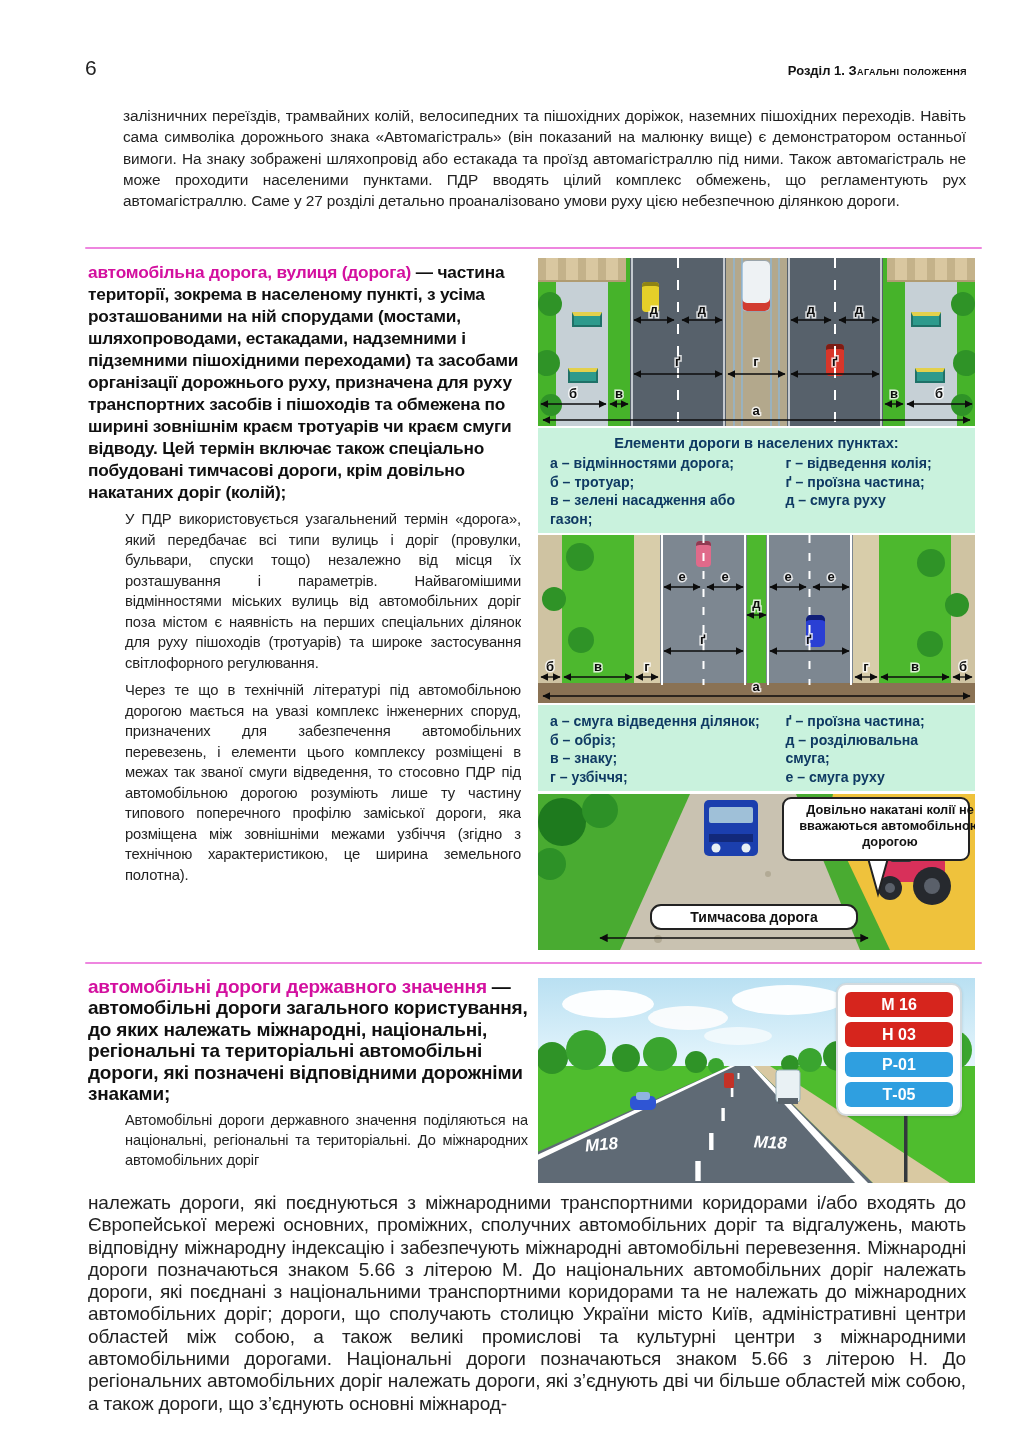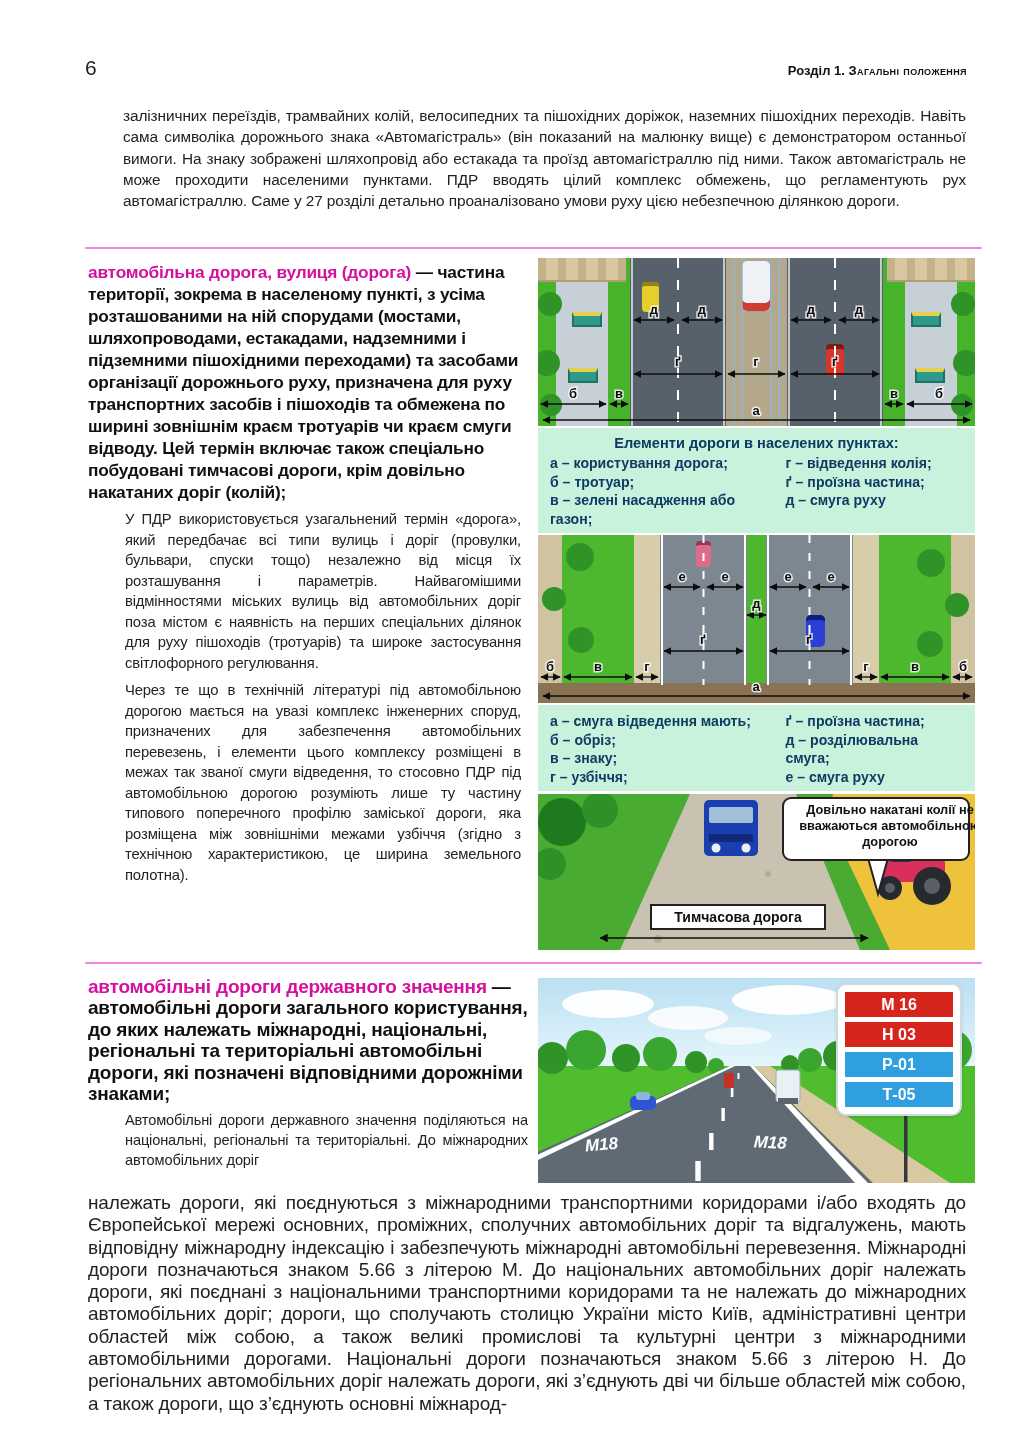--- a/index.html
+++ b/index.html
@@ -49,25 +49,25 @@
   .zone{position:absolute;top:0;bottom:0}
   .abs{position:absolute}
   .svgfill{position:absolute;inset:0;width:100%;height:100%}
   svg text.dim{font:bold 13px "Liberation Sans","DejaVu Sans",sans-serif;fill:#0c0c0c;
                paint-order:stroke;stroke:#ffffffcc;stroke-width:3px;text-anchor:middle}
   svg text.mark{font:bold italic 17px "Liberation Sans","DejaVu Sans",sans-serif;fill:#fff;text-anchor:middle}
 
   
   .callout-box{position:absolute;left:247px;top:8px;width:210px;text-align:center;
                font-weight:bold;font-size:12.8px;line-height:16px;color:#111}
-  .temp-label{position:absolute;left:112px;top:110px;width:176px;background:#fff;border:2px solid #222;
-              border-radius:0;text-align:center;font-weight:bold;font-size:14px;line-height:20px;color:#111;padding:1px 4px}
+  .temp-label{position:absolute;left:112px;top:110px;width:208px;background:#fff;border:2px solid #222;
+              border-radius:11px;text-align:center;font-weight:bold;font-size:14px;line-height:20px;color:#111;padding:1px 4px}
   .sign-stack{position:absolute;left:298px;top:5px;width:126px;background:#fff;border:2px solid #d3dade;
               border-radius:10px;padding:7px;display:flex;flex-direction:column;gap:5px;box-shadow:0 1px 3px #0002}
-  .rsign{height:25px;border-radius:0;color:#fff;font-weight:bold;font-size:16px;line-height:25px;text-align:center}
+  .rsign{height:25px;border-radius:6px;color:#fff;font-weight:bold;font-size:16px;line-height:25px;text-align:center}
   .rsign.red{background:#d6251d}.rsign.blue{background:#2f9fe0}
 </style>
 </head>
 <body>
 
 <div class="hdr">
   <span class="pageno">6</span>
   <span class="chapter"><span>Розділ 1.</span>&nbsp;<span class="sc">Загальні положення</span></span>
 </div>
 
@@ -150,21 +150,21 @@
       <text class="dim" x="401" y="140">б</text>
       <line x1="5" y1="162" x2="432" y2="162" stroke="#0c0c0c" stroke-width="1.3" marker-start="url(#m1)" marker-end="url(#m1)"></line>
       <text class="dim" x="218" y="157">а</text>
     </svg>
   </div>
 
   <div class="legend">
     <div class="legend-title">Елементи дороги в населених пунктах:</div>
     <div class="legend-cols">
       <div class="legend-col l">
-        <div>а – користування дорога;</div>
+        <div>а – відмінностями дорога;</div>
         <div>б – тротуар;</div>
         <div>в – зелені насадження або газон;</div>
       </div>
       <div class="legend-col r">
         <div>г – відведення колія;</div>
         <div>ґ – проїзна частина;</div>
         <div>д – смуга руху</div>
       </div>
     </div>
   </div>
@@ -224,21 +224,21 @@
       <text class="dim" x="377" y="136">в</text>
       <text class="dim" x="425" y="136">б</text>
       <line x1="5" y1="161" x2="432" y2="161" stroke="#0c0c0c" stroke-width="1.3" marker-start="url(#m2)" marker-end="url(#m2)"></line>
       <text class="dim" x="218" y="156">а</text>
     </svg>
   </div>
 
   <div class="legend">
     <div class="legend-cols">
       <div class="legend-col l">
-        <div>а – смуга відведення мають;</div>
+        <div>а – смуга відведення ділянок;</div>
         <div>б – обріз;</div>
         <div>в – знаку;</div>
         <div>г – узбіччя;</div>
       </div>
       <div class="legend-col r">
         <div>ґ – проїзна частина;</div>
         <div>д – розділювальна смуга;</div>
         <div>е – смуга руху</div>
       </div>
     </div>

